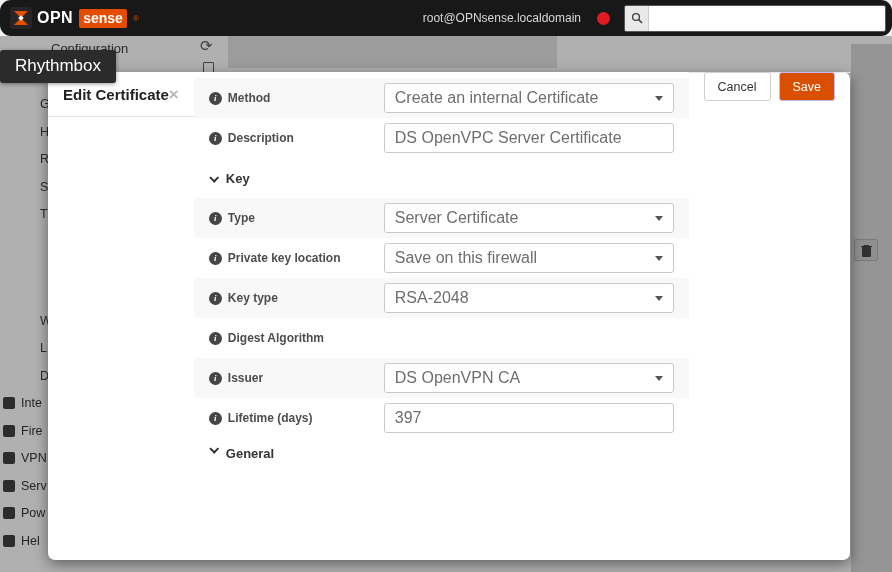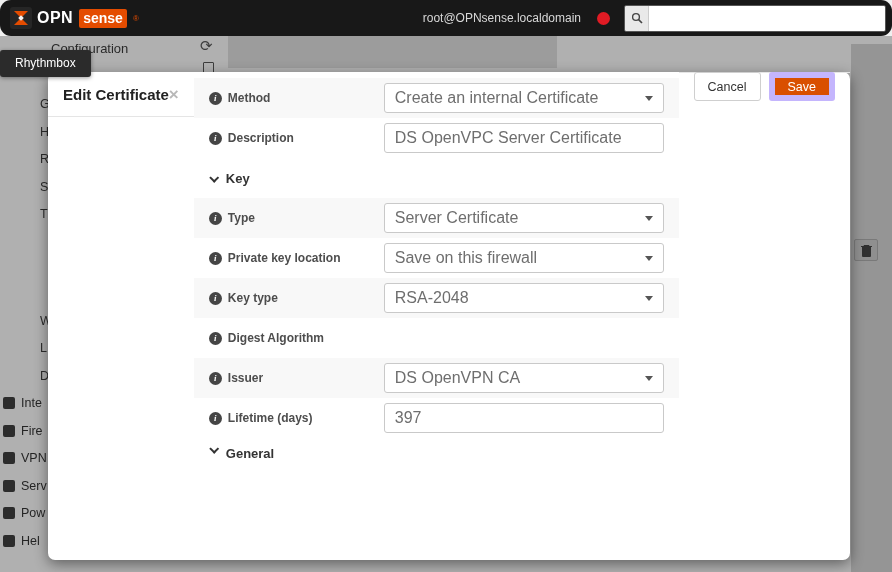--- a/index.html
+++ b/index.html
@@ -27,21 +27,21 @@
   .top-gray-box { position:absolute; left:228px; top:0; width:329px; height:32px; background:#d9d9d9; }
   .right-col { position:absolute; left:851px; top:8px; width:41px; bottom:0; background:#cfcfcf; }
   .trash-btn { position:absolute; left:854px; top:203px; width:24px; height:22px; background:#c6c6c6; border:1px solid #a8a8a8; border-radius:2px; display:flex; align-items:center; justify-content:center; }
   .bg-letter { position:absolute; left:40px; font-size:12.5px; color:#3d3d3d; }
   .sb-item { position:absolute; left:3px; display:flex; align-items:center; gap:6px; }
   .sb-icon { width:12px; height:12px; background:#3d3d3d; border-radius:2px; flex:0 0 auto; }
   .sb-label { font-size:12.5px; color:#333; white-space:nowrap; }
 
   
   .backdrop { position:absolute; left:0; top:36px; right:0; bottom:0; background:rgba(0,0,0,0.28); z-index:10; }
-  .os-tooltip { position:absolute; left:0; top:50px; z-index:30; background:#2b2b2b; color:#fff; font-size:12px; padding:6px 15px 7px; border-radius:3px; box-shadow:0 1px 4px rgba(0,0,0,.4); }
+  .os-tooltip { position:absolute; left:0; top:50px; z-index:30; background:#2b2b2b; color:#fff; font-size:17px; padding:6px 15px 7px; border-radius:3px; box-shadow:0 1px 4px rgba(0,0,0,.4); }
 
   
   .modal { position:absolute; left:48px; top:72px; width:802px; height:488px; background:#fff; z-index:20; box-shadow:0 4px 14px rgba(0,0,0,.45); border-radius:7px; display:flex; flex-direction:row; }
   .modal-header { height:45px; flex:0 0 auto; border-bottom:1px solid #e5e5e5; display:flex; align-items:center; padding:0 15px; }
   .modal-title { font-size:15px; font-weight:bold; color:#222; }
   .close-x { margin-left:auto; color:#b8b8b8; font-size:17px; font-weight:bold; cursor:default; line-height:1; }
   .modal-body { flex:1 1 auto; overflow:hidden; padding-top:6px; }
   .frow { display:flex; align-items:center; height:40px; padding:0 15px; }
   .frow.striped { background:#f8f8f8; }
   .lcol { width:175px; flex:0 0 auto; display:flex; align-items:center; gap:6px; }
@@ -52,21 +52,21 @@
   .caret { margin-left:auto; width:0; height:0; border-left:4px solid transparent; border-right:4px solid transparent; border-top:5px solid #555; }
   .select.open { border-color:#9a9a9a; }
   .select.open .caret { border-top:none; border-bottom:5px solid #555; }
   .section-row { display:flex; align-items:center; gap:9px; height:40px; padding:0 16px; }
   .chev { width:7px; height:7px; border-right:2px solid #333; border-bottom:2px solid #333; transform:rotate(45deg) translateY(-1px); flex:0 0 auto; }
   .sec-label { font-size:13px; font-weight:bold; color:#333; }
   .section-row.partial { height:32px; align-items:flex-start; padding-top:8px; }
   .modal-footer { flex:0 0 auto; height:28px; border-top:1px solid #e5e5e5; display:flex; align-items:center; justify-content:flex-end; gap:8px; padding:0 15px; }
   .btn { height:29px; border-radius:3px; font-size:12.5px; display:inline-flex; align-items:center; padding:0 13px; font-family:"Liberation Sans", sans-serif; }
   .btn-cancel { background:#fff; border:1px solid #cfcfcf; color:#333; }
-  .btn-save { background:#d94f00; border:6px solid #c4b5fd; color:#fff; }
+  .btn-save { background:#d94f00; border:1px solid #c4b5fd; color:#fff; }
 </style>
 </head>
 <body>
 
 <div class="screen">
 
   <div class="page">
     <div class="config-label">Configuration</div>
     <span class="refresh-glyph">⟳</span>
     <span class="report-icon"></span>

